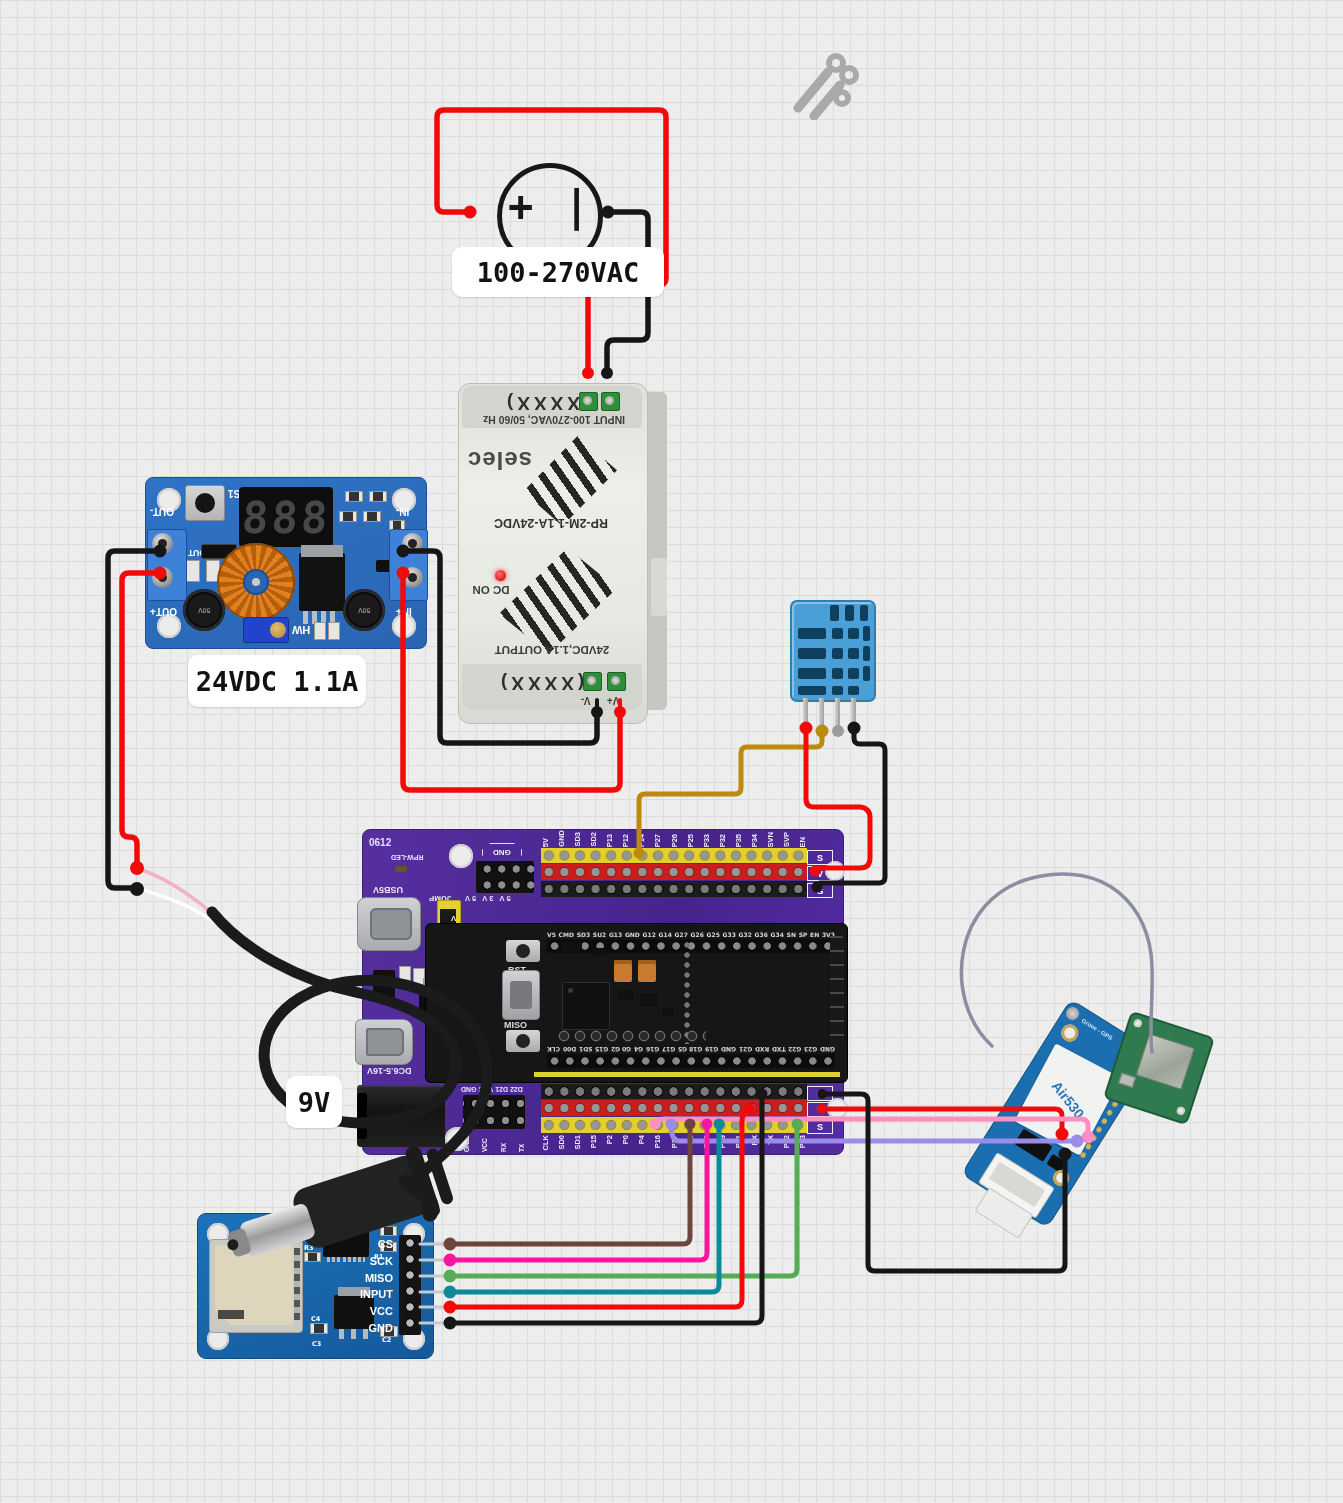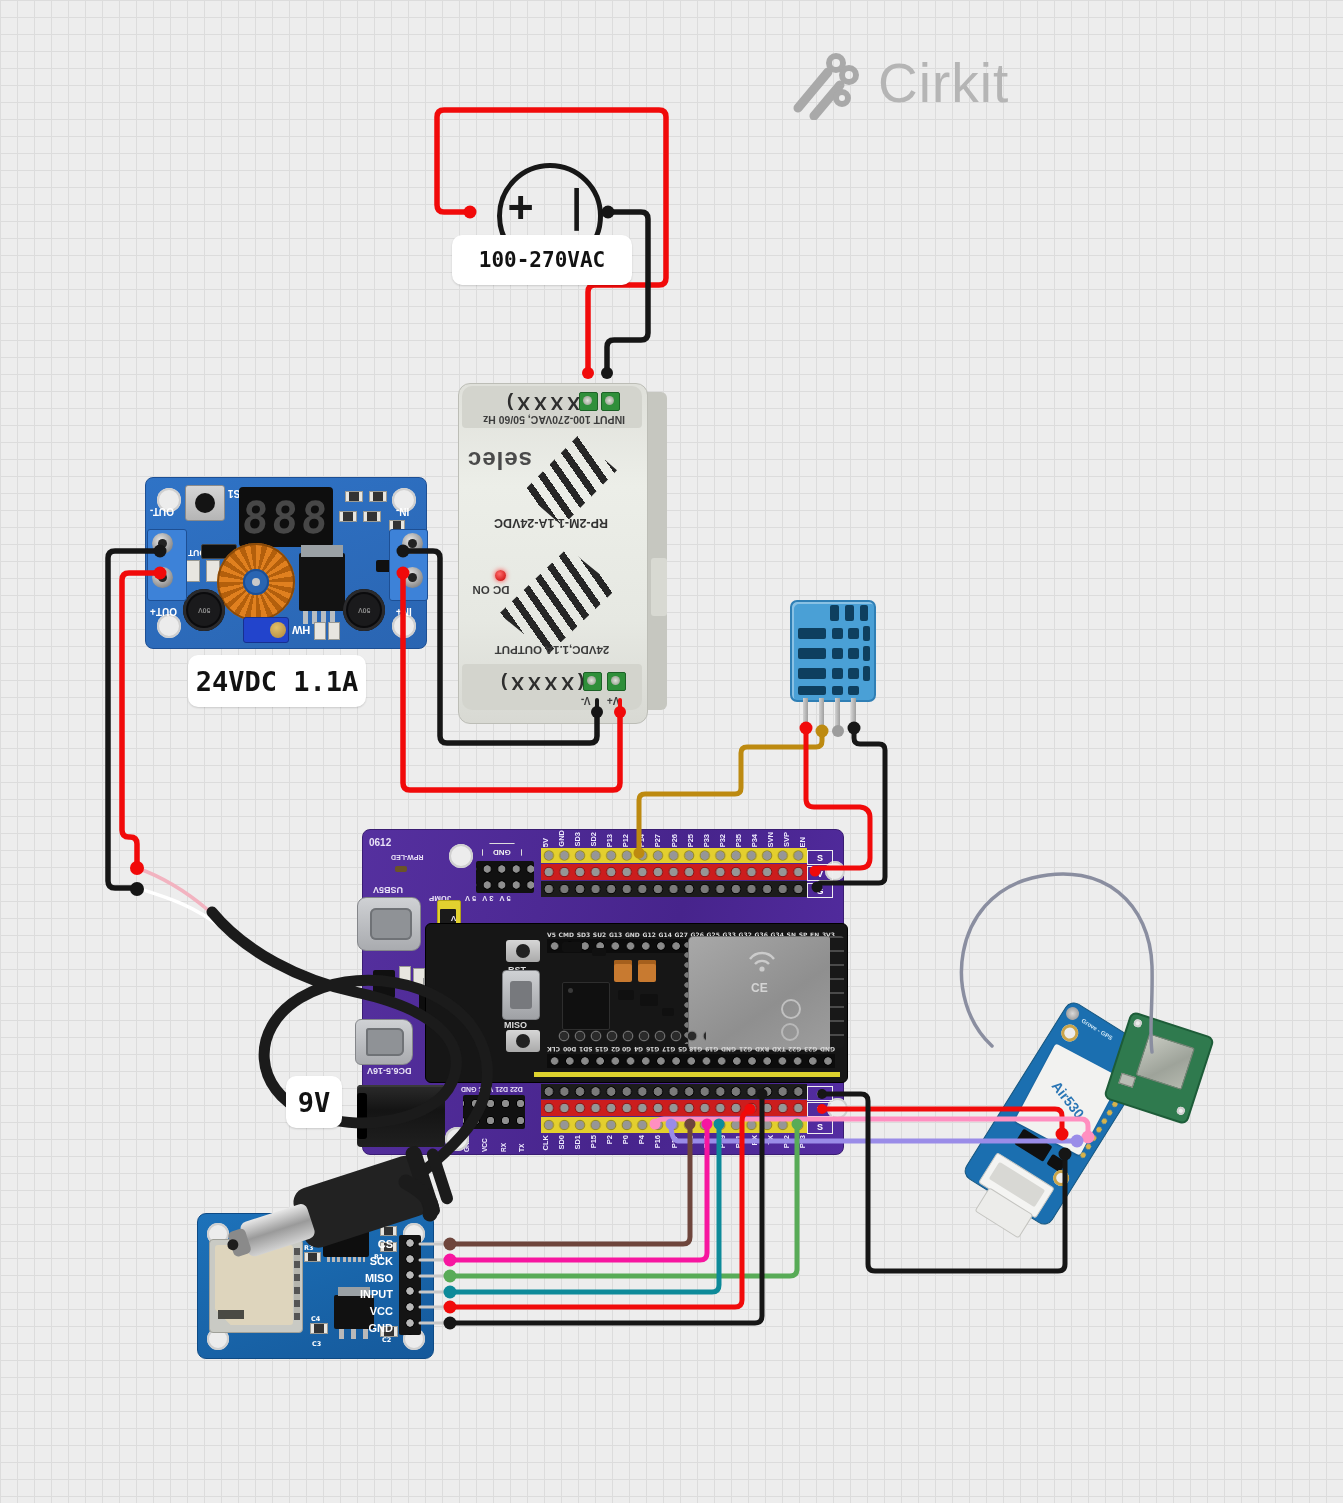--- a/index.html
+++ b/index.html
@@ -50,21 +50,20 @@
 <div class="abs" style="left:790px;top:45px;width:510px;height:75px;display:flex;align-items:center;gap:14px;">
   <svg width="74" height="74" viewBox="0 0 74 74" style="flex:0 0 auto;">
     <g fill="none" stroke="#a9a9a9" stroke-width="9" stroke-linecap="round">
       <path d="M8,62 L38,26"></path>
         <circle cx="46" cy="17" r="7" stroke-width="6"></circle>
       <path d="M24,70 L50,39"></path>
         <circle cx="59" cy="29" r="7" stroke-width="6"></circle>
       <circle cx="52" cy="52" r="6" stroke-width="6"></circle>
     </g>
   </svg>
-  <span style="font-size:55px;font-weight:500;color:#b5b5b5;letter-spacing:1px;">Cirkit</span>
 </div>
 
 <div class="abs" style="left:497px;top:163px;width:96px;height:96px;border:5px solid #171717;border-radius:50%;">
   <span style="position:absolute;left:6px;top:14px;font-size:42px;font-weight:bold;color:#171717;font-family:'DejaVu Sans Mono',monospace;">+</span>
   <span style="position:absolute;left:62px;top:14px;font-size:42px;font-weight:bold;color:#171717;font-family:'DejaVu Sans Mono',monospace;">|</span>
 </div>
 
 <div class="abs" style="left:455px;top:380px;width:215px;height:345px;">
   <div class="abs" style="left:178px;top:12px;width:34px;height:318px;background:#c6c7c0;border-radius:6px;"></div>
   <div class="abs" style="left:3px;top:3px;width:188px;height:339px;background:linear-gradient(180deg,#dfe0da,#eceee8 30%,#e6e8e2 70%,#d8d9d3);border:1px solid #bcbdb6;border-radius:12px;"></div>
@@ -363,32 +362,20 @@
         <div class="abs" style="left:5px;top:5px;width:5px;height:5px;border-radius:50%;background:#3a3a3a;"></div>
       </div>
     <div class="dark" style="left:136px;top:18px;width:20px;height:10px;"></div>
     <div class="dark" style="left:166px;top:24px;width:14px;height:8px;"></div>
     <div class="abs" style="left:188px;top:36px;width:18px;height:22px;background:#c87a30;border-radius:2px;box-shadow:inset 0 4px 0 #a55f1d;"></div>
     <div class="abs" style="left:212px;top:36px;width:18px;height:22px;background:#c87a30;border-radius:2px;box-shadow:inset 0 4px 0 #a55f1d;"></div>
     <div class="dark" style="left:192px;top:66px;width:16px;height:10px;"></div>
     <div class="dark" style="left:214px;top:70px;width:18px;height:12px;"></div>
     <div class="dark" style="left:236px;top:84px;width:12px;height:8px;"></div>
     <div class="pincol" style="--s:10px;left:257px;top:16px;width:8px;height:104px;background-image:radial-gradient(circle at 50% calc(var(--s)/2),#777 2.4px,transparent 3px);"></div>
-    <div class="abs" style="left:262px;top:12px;width:142px;height:112px;background:linear-gradient(145deg,#a8a8a8,#8f8f8f 60%,#9d9d9d);border:1px solid #6f6f6f;border-radius:5px;">
-      <svg width="34" height="28" viewBox="0 0 34 28" style="position:absolute;left:56px;top:10px;opacity:.8;">
-        <g fill="none" stroke="#d8d8d8" stroke-width="2.4">
-            <path d="M5,12 a15,15 0 0 1 24,0"></path>
-            <path d="M10,17 a9.5,9.5 0 0 1 14,0"></path>
-            <circle cx="17" cy="22" r="2.6" fill="#d8d8d8" stroke="none"></circle>
-          </g>
-      </svg>
-      <span style="position:absolute;left:62px;top:44px;font:bold 12px 'Liberation Sans',sans-serif;color:#d4d4d4;">CE</span>
-      <div class="abs" style="left:92px;top:62px;width:16px;height:16px;border:2px solid #d0d0d0;border-radius:50%;opacity:.75;"></div>
-      <div class="abs" style="left:92px;top:86px;width:14px;height:14px;border:2px solid #d0d0d0;border-radius:50%;opacity:.6;"></div>
-    </div>
     <div class="abs" style="left:404px;top:12px;width:14px;height:112px;background:#181818;border-radius:0 4px 4px 0;background-image:repeating-linear-gradient(0deg,transparent 0 12px,#4a4a4a 12px 14px);"></div>
     <div class="pincol" style="--s:16px;left:130px;top:104px;width:150px;height:16px;background-image:radial-gradient(circle at calc(var(--s)/2) 50%,#2a2a2a 4px,#777 4.6px,transparent 5.8px);background-size:var(--s) 100%;"></div>
     <div class="silk" style="left:121px;top:122px;width:288px;">
         <span class="r180">CLK</span>
         <span class="r180">D00</span>
         <span class="r180">SD1</span>
         <span class="r180">G15</span>
         <span class="r180">G2</span>
         <span class="r180">G0</span>
         <span class="r180">G4</span>
@@ -591,15 +578,15 @@
       <circle cx="450" cy="1292" r="6.5" fill="var(--wire-teal)"></circle>
     <circle cx="450" cy="1307" r="6.5" fill="var(--wire-red)"></circle>
       <circle cx="450" cy="1323" r="6.5" fill="var(--wire-black)"></circle>
     <circle cx="1062" cy="1134" r="6.5" fill="var(--wire-red)"></circle>
       <circle cx="1088" cy="1137" r="6.5" fill="var(--wire-pink)"></circle>
     <circle cx="1077" cy="1141" r="6.5" fill="var(--wire-purple)"></circle>
       <circle cx="1065" cy="1154" r="6.5" fill="var(--wire-black)"></circle>
   </g>
 </svg>
 
-<div class="tag" style="left:452px;top:235px;width:180px;height:50px;font-size:21px;">100-270VAC</div>
+<div class="tag" style="left:452px;top:247px;width:212px;height:50px;font-size:27px;">100-270VAC</div>
 <div class="tag" style="left:188px;top:655px;width:178px;height:52px;font-size:27px;">24VDC 1.1A</div>
 <div class="tag" style="left:286px;top:1076px;width:56px;height:52px;font-size:27px;">9V</div>
 
 </body></html>

